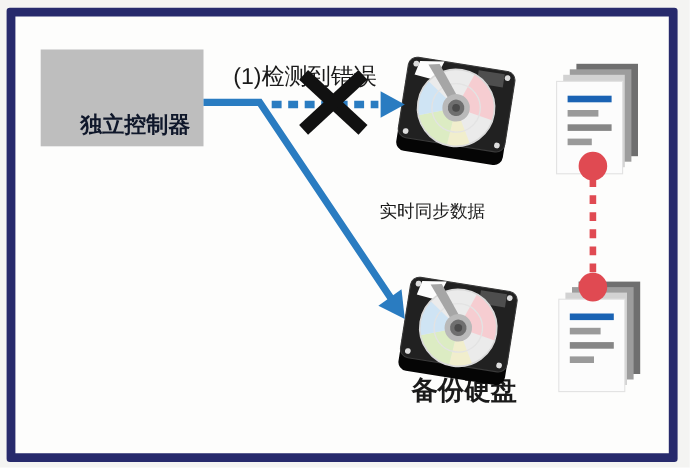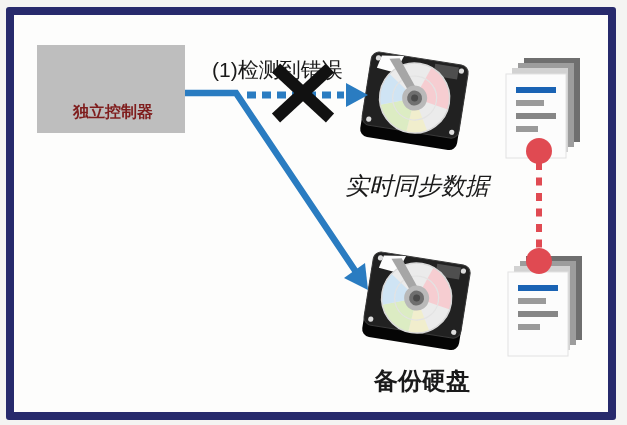--- a/index.html
+++ b/index.html
@@ -13,30 +13,30 @@
     position:absolute; left:6px; top:7px; width:610px; height:413px;
     box-sizing:border-box; border:8px solid var(--frame-navy,#272a6c);
     background:#fdfdfc; border-radius:3px;
   }
   .controller-box {
     position:absolute; left:37px; top:45px; width:148px; height:88px;
     background:var(--controller-gray,#bebebe);
   }
   .controller-box .box-label {
     position:absolute; left:36px; top:59px;
-    color:#7f1d1d; font-weight:bold; font-size:16px; line-height:1;
+    color:#0f172a; font-weight:bold; font-size:20px; line-height:1;
     white-space:nowrap;
   }
   .lbl { position:absolute; font-size:21px; line-height:1.15; white-space:nowrap; }
   .lbl.bold { font-weight:bold; font-size:24px; }
   #lbl-step1  { left:212px; top:29px;margin-top:29px; }
   #lbl-primary{ left:385px; top:20px; }
-  #lbl-sync   { left:345px; top:172px; font-size:24px;font-style:italic; }
+  #lbl-sync   { left:345px; top:184px; font-size:16px; }
   #lbl-step2  { left:15px;  top:278px; }
-  #lbl-backup { left:374px; top:367px; }
+  #lbl-backup { left:374px; top:342px; }
   .icon-abs { position:absolute; }
   #hdd-primary { left:353px; top:50px; }
   #hdd-backup  { left:355px; top:250px; }
   #doc-primary { left:502px; top:56px; }
   #doc-backup  { left:504px; top:254px; }
   .overlay { position:absolute; left:0; top:0; pointer-events:none; }
   .blue-stroke { stroke:var(--accent-blue,#2a7cc1); fill:none; }
   .blue-fill   { fill:var(--accent-blue,#2a7cc1); }
   .red-stroke  { stroke:var(--alert-red,#e04a52); fill:none; }
   .red-fill    { fill:var(--alert-red,#e04a52); }

